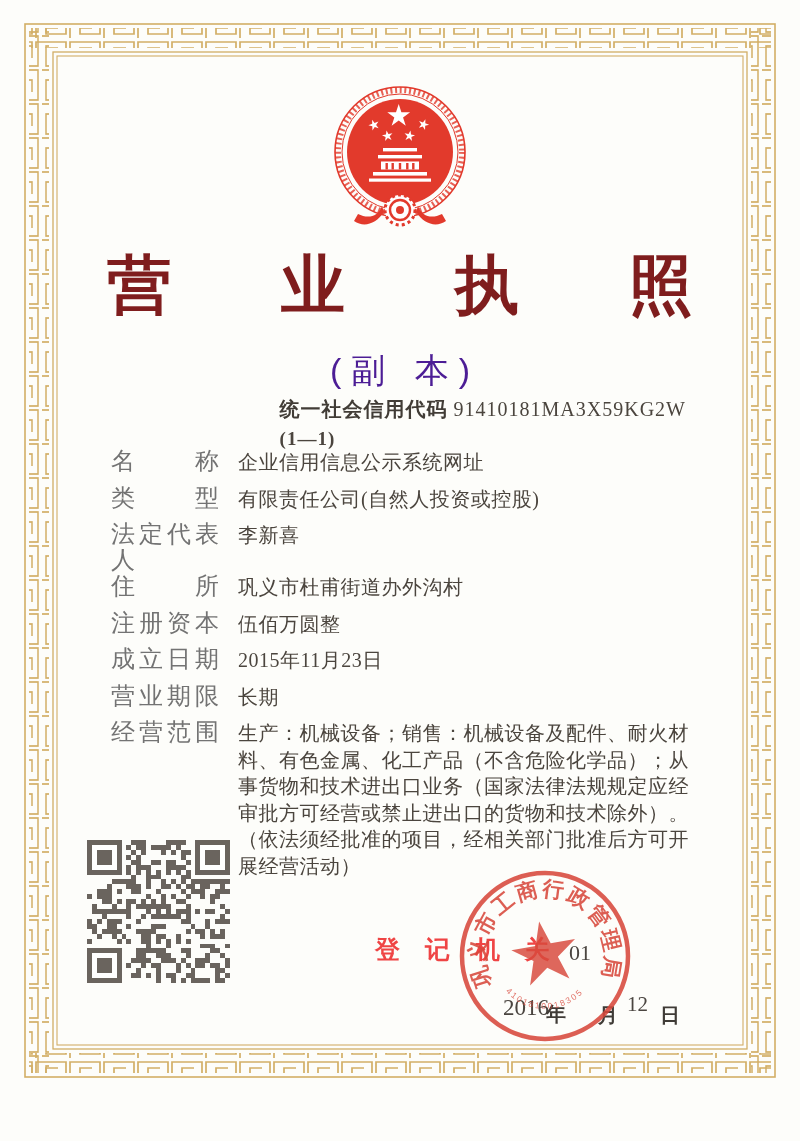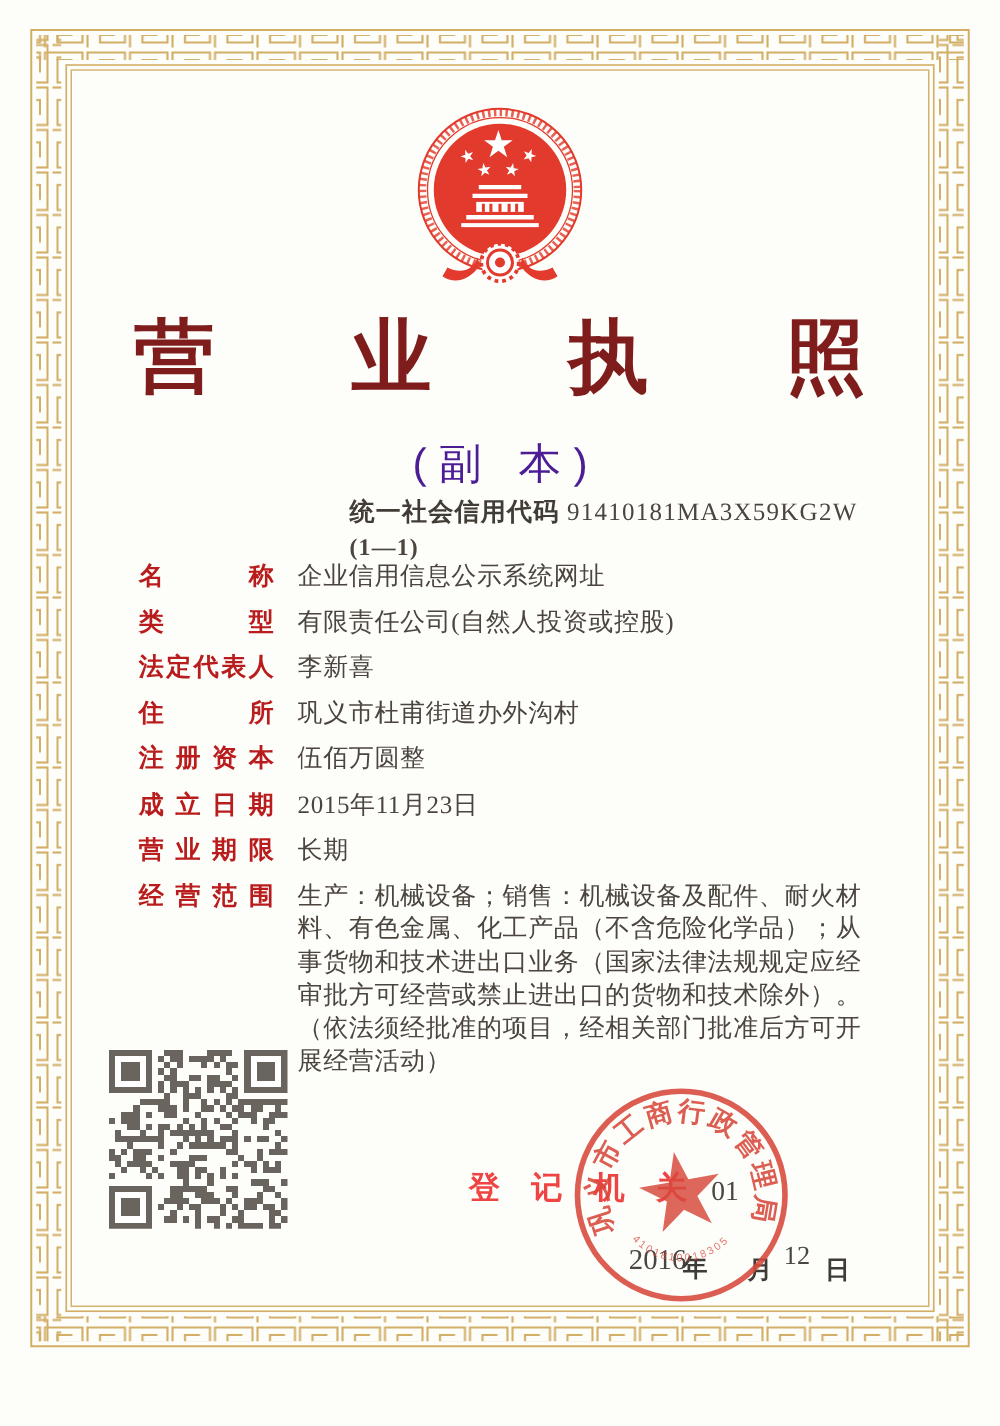--- a/index.html
+++ b/index.html
@@ -33,21 +33,21 @@
   #credit-block{position:absolute;top:396px;right:114px;text-align:left;}
   #credit-line{white-space:nowrap;}
   #credit-label{font-weight:bold;font-size:20px;color:#413c36;letter-spacing:1px;}
   #credit-code{font-family:"Liberation Serif",serif;font-size:20px;color:#4b453e;letter-spacing:1px;margin-left:6px;}
   #page-index{font-family:"Liberation Serif",serif;font-size:19px;color:#4b453e;margin-top:5px;letter-spacing:1px;font-weight:bold;}
 
   
   #fields-table{position:absolute;left:111px;top:448px;width:592px;}
   .field-row{display:flex;align-items:baseline;min-height:36.5px;}
   .f-label{
-    flex:0 0 108px;font-size:20px;font-weight:bold;color:#b91c1c;
+    flex:0 0 108px;font-size:24px;font-weight:normal;color:#737373;
     text-align:justify;text-align-last:justify;line-height:26px;
   }
   .f-gap{flex:0 0 19px;}
   .f-value{
     flex:1;font-size:20px;color:#4b453e;line-height:26.5px;
     font-family:"Liberation Serif",serif;letter-spacing:0.5px;
   }
 
   
   #qr{position:absolute;left:87px;top:840px;}

